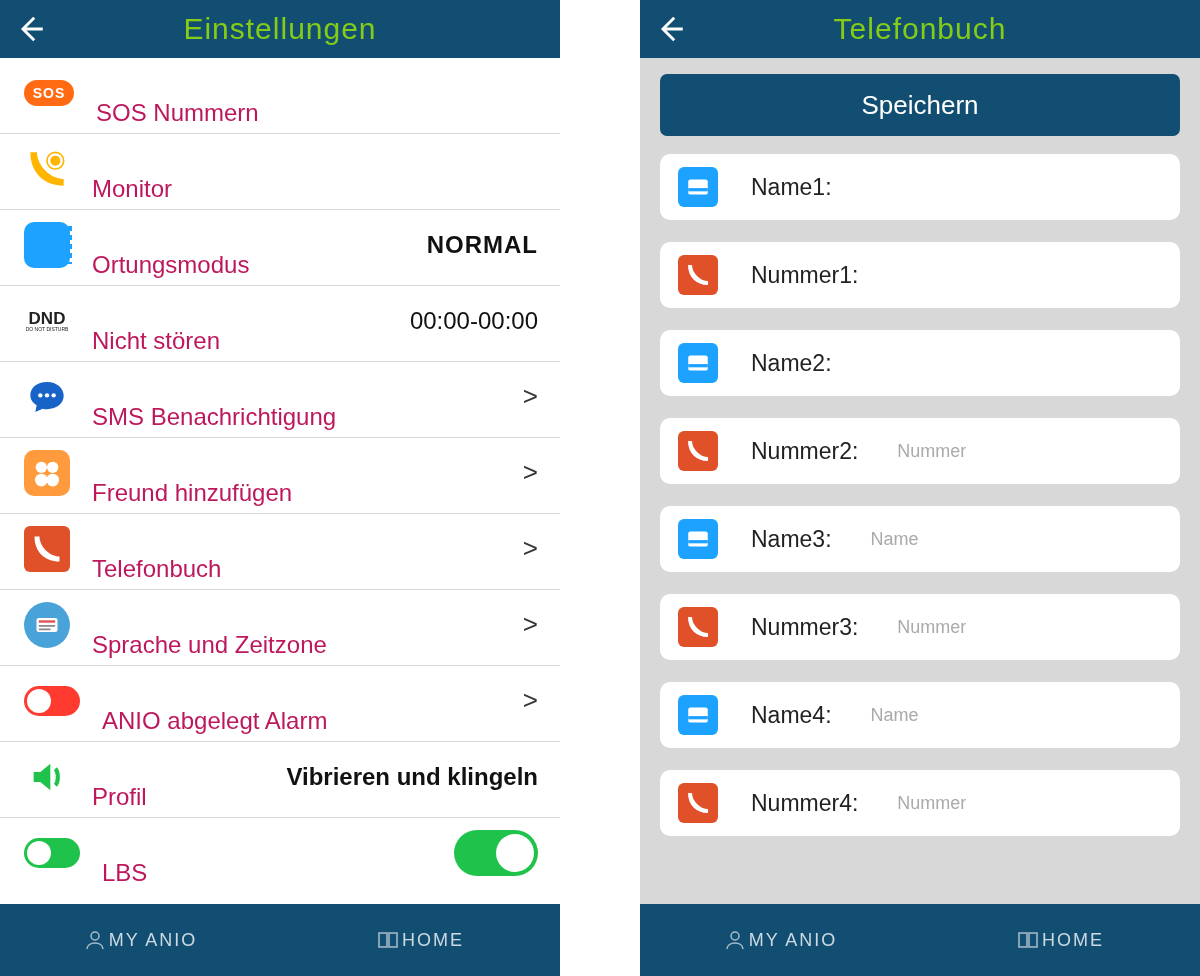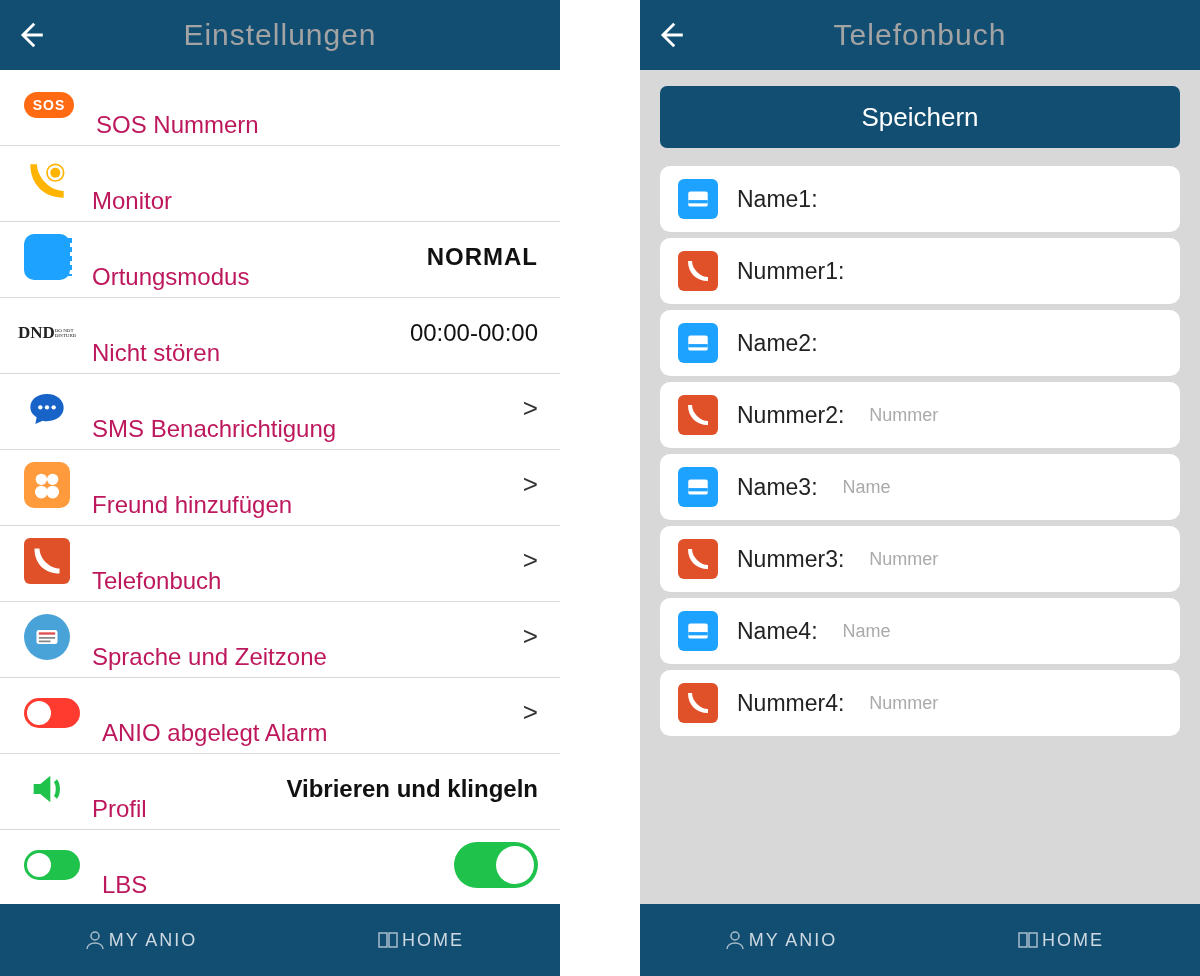--- a/index.html
+++ b/index.html
@@ -25,24 +25,24 @@
     flex-direction: column;
     background: #fff;
   }
   .gap {
     width: 80px;
     background: #fff;
   }
   
   .header {
     background: #124E72;
-    height: 70px;
+    height: 58px;
     display: flex;
     align-items: center;
-    color: #a3a3a3;
+    color: #84cc16;
     position: relative;
     flex: 0 0 auto;
   }
   .back {
     width: 60px;
     height: 70px;
     display: flex;
     align-items: center;
     justify-content: center;
     cursor: pointer;
@@ -109,26 +109,25 @@
     font-size: 14px;
     font-weight: 700;
     width: 50px; height: 26px;
     border-radius: 13px;
     letter-spacing: 1px;
     flex: 0 0 50px;
   }
   .ic-monitor { color:#ffb400; }
   .ic-location { background:#1da2ff; }
   .ic-dnd {
-    flex-direction: row;
+    flex-direction: column;
     color:#222;
     font-weight:700;
     font-size:17px;
     line-height:1;
-    font-family:Liberation Serif, serif;
   }
   .ic-dnd small { font-size:5px; font-weight:400; letter-spacing:0; }
   .ic-sms { color:#1763c7; }
   .ic-friend { background:#ff9a3d; border-radius:10px; }
   .ic-phonebook { background:#e0512a; border-radius:6px; }
   .ic-globe { background:#4aa3d8; border-radius:50%; }
   .ic-alarm {
     width:56px; flex:0 0 56px; height:30px;
     background:#ff3b30; border-radius:15px;
     position:relative;
@@ -194,22 +193,22 @@
     cursor:pointer;
     margin-bottom:18px;
   }
   .card{
     background:#fff;
     border-radius:10px;
     height:66px;
     display:flex;
     align-items:center;
     padding:8px 18px;
-    margin-bottom:6px;
-    gap:19px;
+    margin-bottom:22px;
+    gap:33px;
   }
   .card .ic{
     width:40px;height:40px;flex:0 0 40px;border-radius:6px;
     display:flex;align-items:center;justify-content:center;
   }
   .ic-name{ background:#1da2ff; }
   .ic-num { background:#e0512a; }
   .card-label{ font-size:23px; color:#222; }
   .card-placeholder{ font-size:18px; color:#aaa; margin-left:6px;}
 </style>

